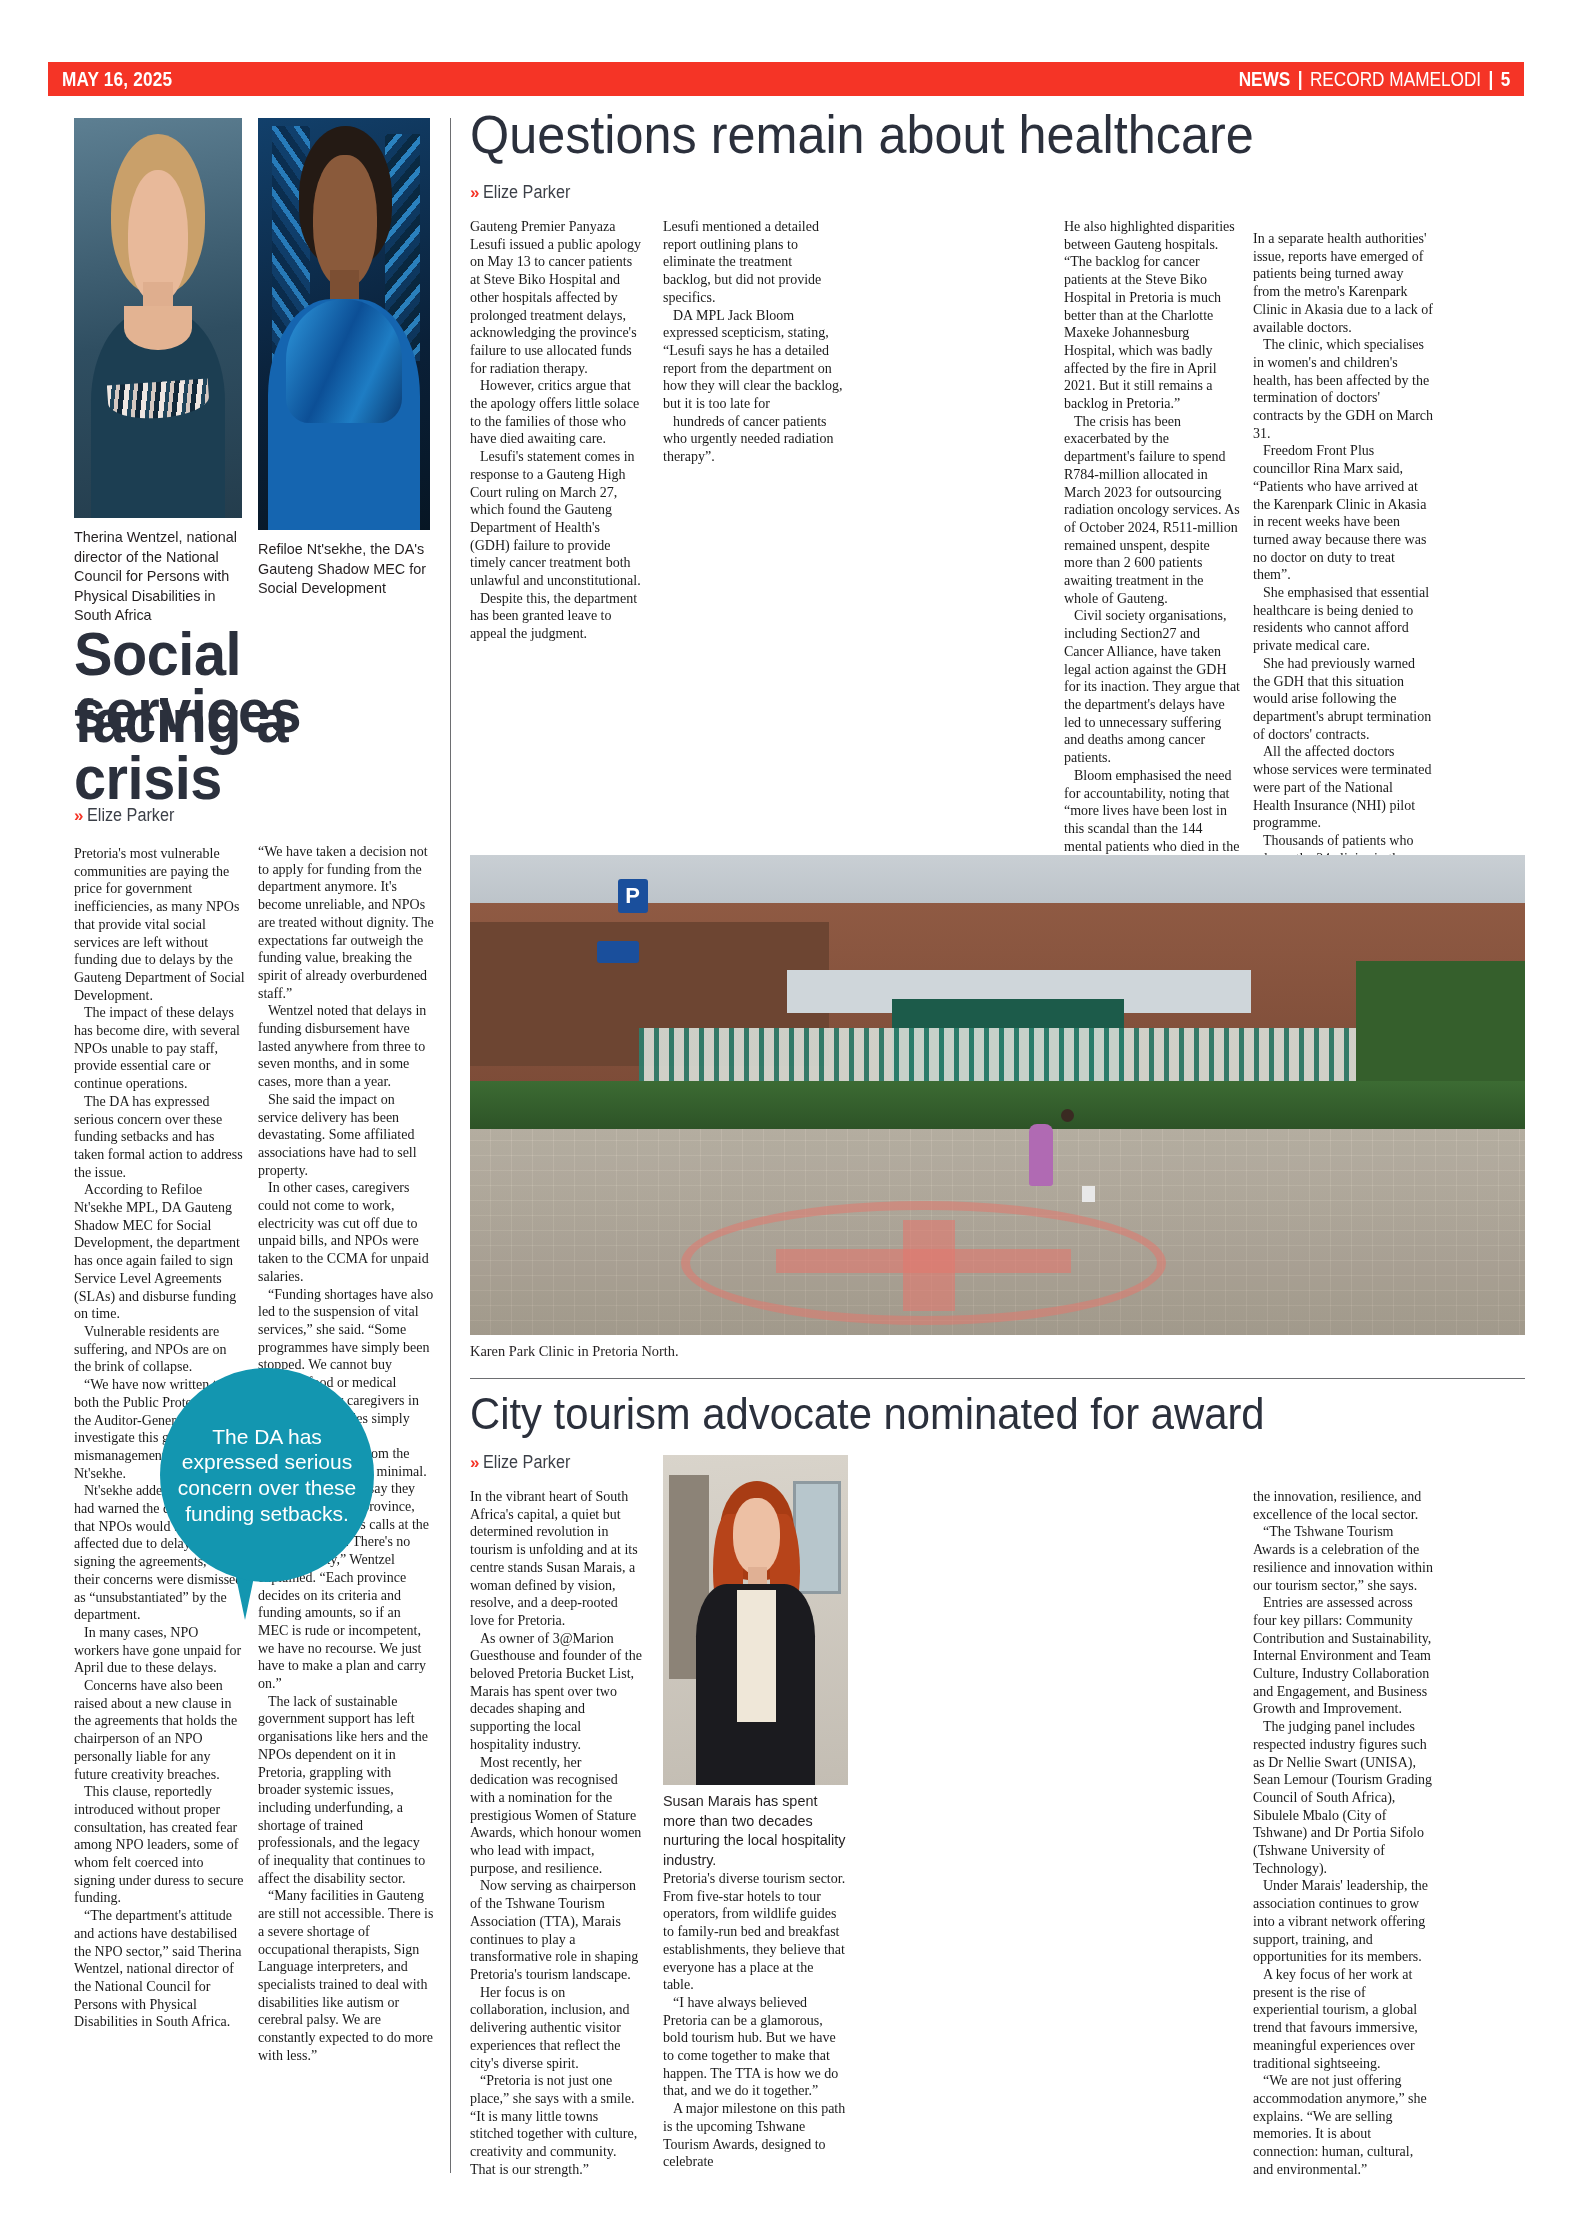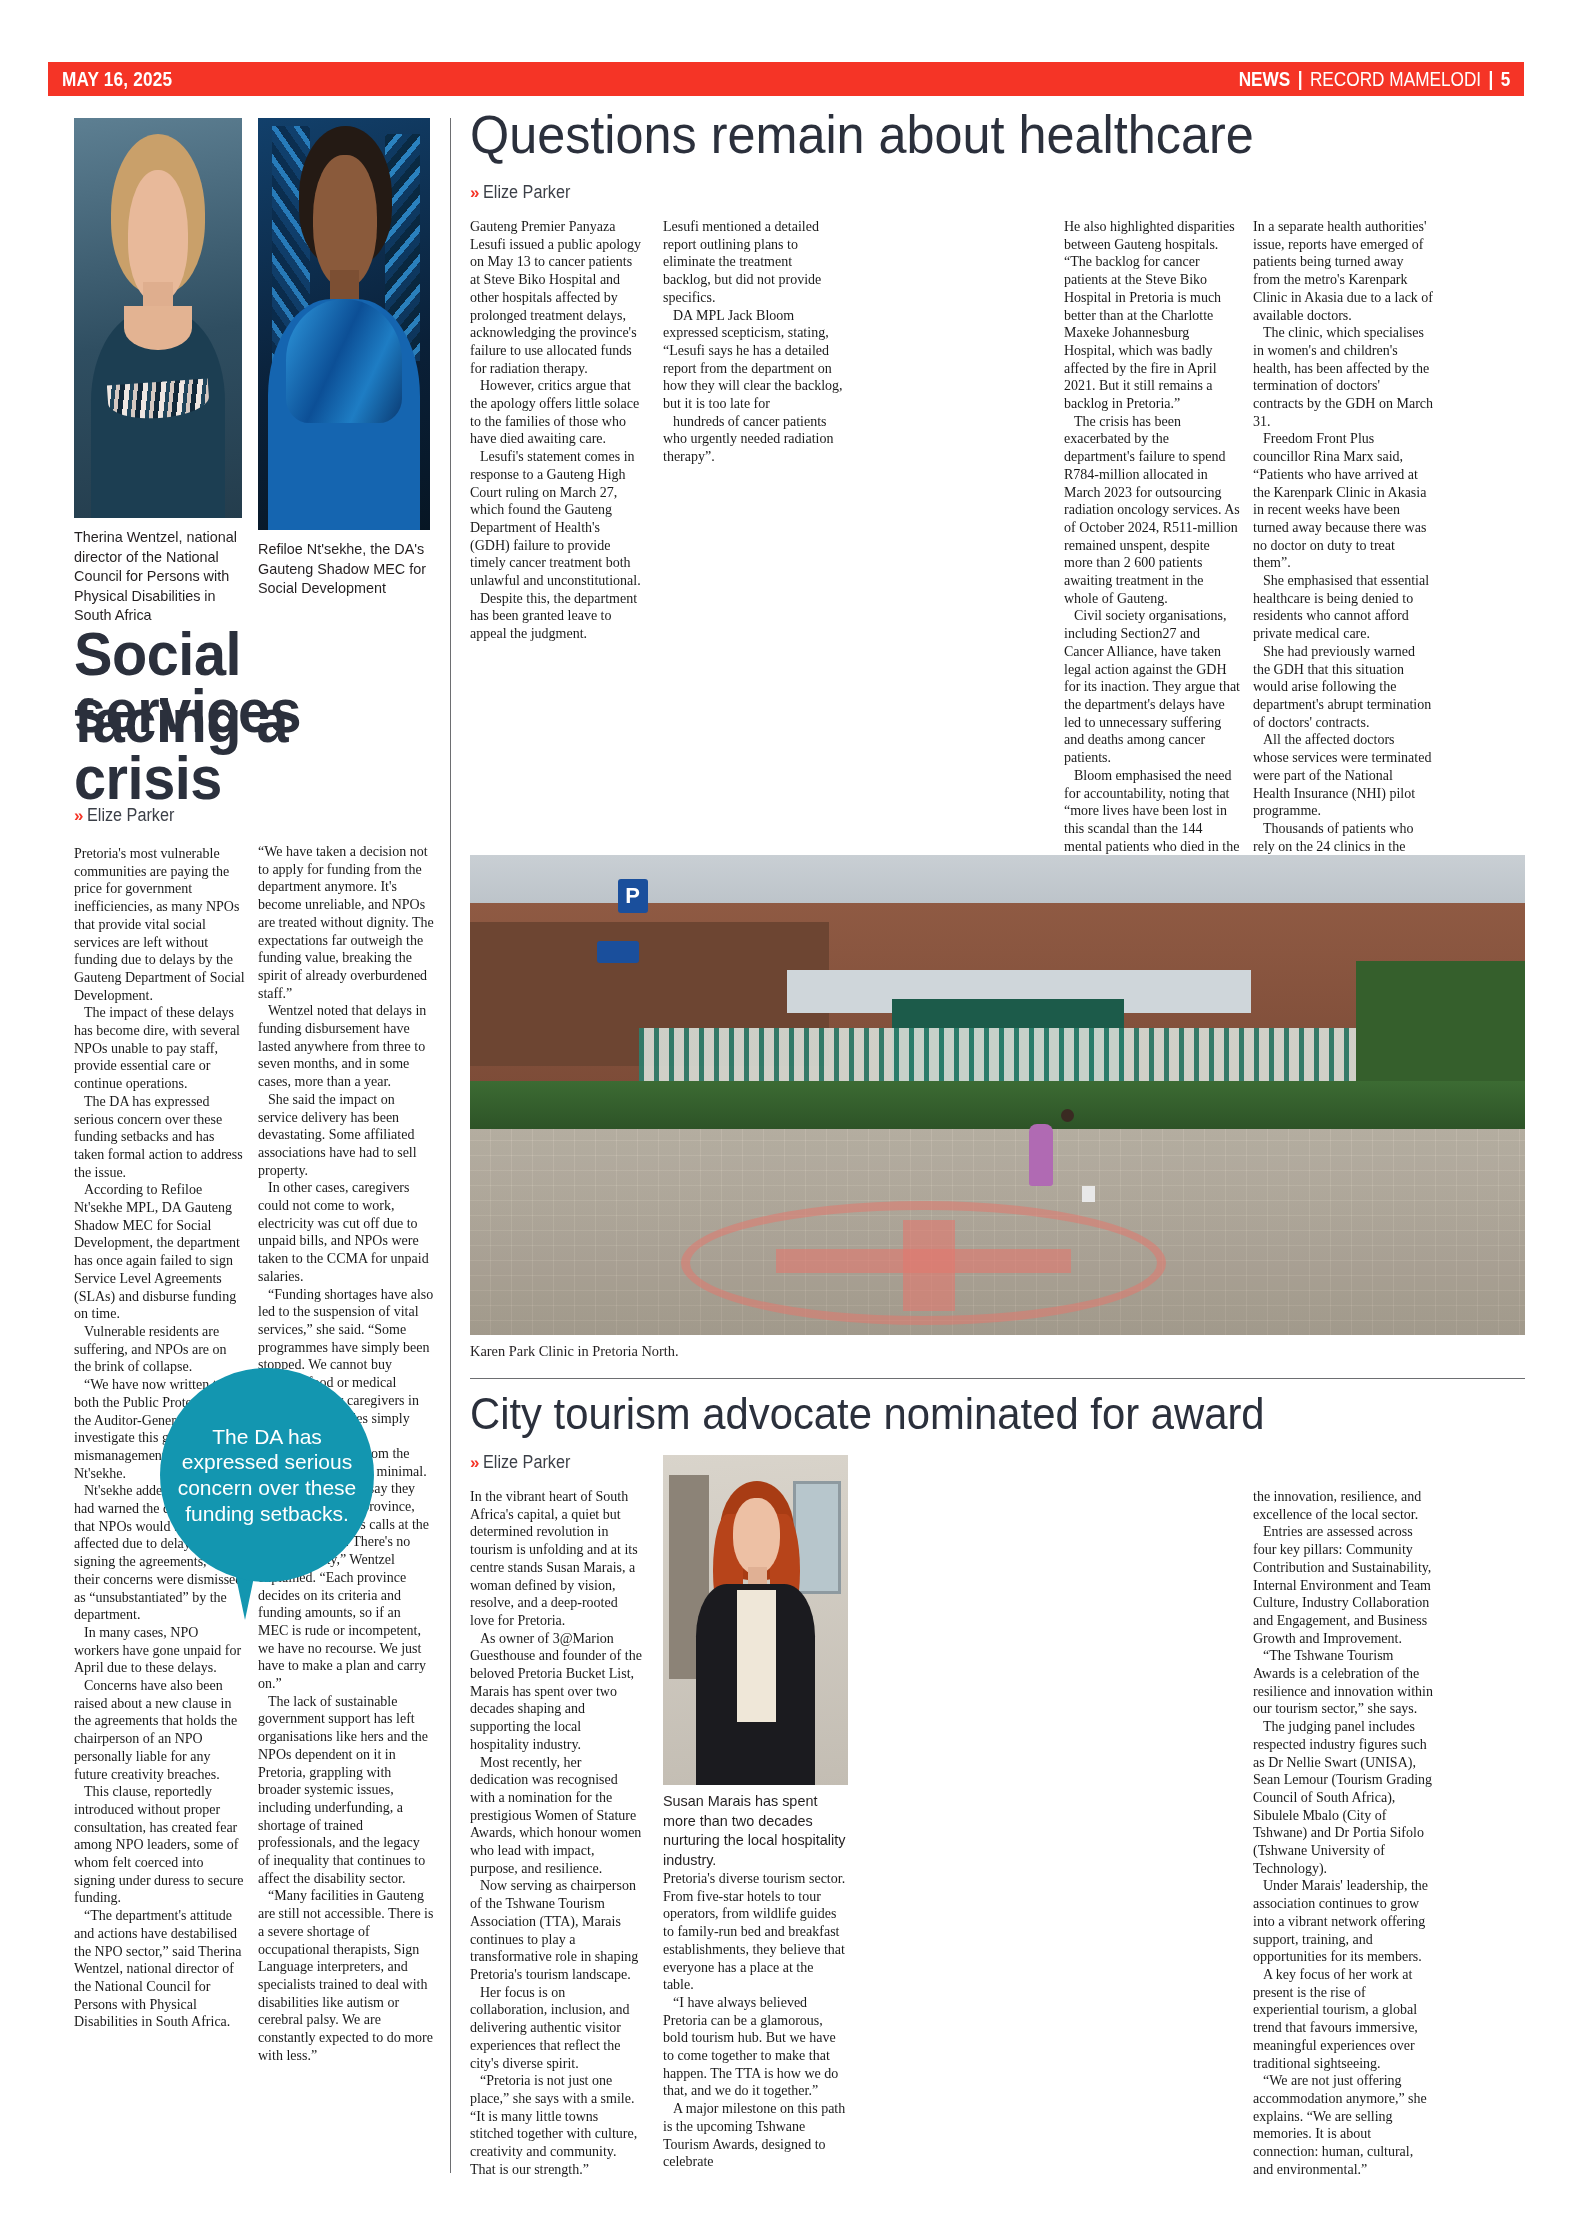--- a/index.html
+++ b/index.html
@@ -277,21 +277,21 @@
     <p class="first">Lesufi mentioned a detailed report outlining plans to eliminate the treatment backlog, but did not provide specifics.</p>
     <p>DA MPL Jack Bloom expressed scepticism, stating, “Lesufi says he has a detailed report from the department on how they will clear the backlog, but it is too late for</p>
     <p>hundreds of cancer patients who urgently needed radiation therapy”.</p>
   </div>
 <div class="body-col" id="hea-c3" style="left:1064px; top:218px; width:176px;">
     <p class="first">He also highlighted disparities between Gauteng hospitals. “The backlog for cancer patients at the Steve Biko Hospital in Pretoria is much better than at the Charlotte Maxeke Johannesburg Hospital, which was badly affected by the fire in April 2021. But it still remains a backlog in Pretoria.”</p>
     <p>The crisis has been exacerbated by the department's failure to spend R784-million allocated in March 2023 for outsourcing radiation oncology services. As of October 2024, R511-million remained unspent, despite more than 2 600 patients awaiting treatment in the whole of Gauteng.</p>
     <p>Civil society organisations, including Section27 and Cancer Alliance, have taken legal action against the GDH for its inaction. They argue that the department's delays have led to unnecessary suffering and deaths among cancer patients.</p>
     <p>Bloom emphasised the need for accountability, noting that “more lives have been lost in this scandal than the 144 mental patients who died in the Life Esidimeni tragedy”.</p>
   </div>
-<div class="body-col" id="hea-c4" style="left:1253px; top:218px; width:180px;">
+<div class="body-col" id="hea-c4" style="left:1253px; top:230px; width:180px;">
     <p class="first">In a separate health authorities' issue, reports have emerged of patients being turned away from the metro's Karenpark Clinic in Akasia due to a lack of available doctors.</p>
     <p>The clinic, which specialises in women's and children's health, has been affected by the termination of doctors' contracts by the GDH on March 31.</p>
     <p>Freedom Front Plus councillor Rina Marx said, “Patients who have arrived at the Karenpark Clinic in Akasia in recent weeks have been turned away because there was no doctor on duty to treat them”.</p>
     <p>She emphasised that essential healthcare is being denied to residents who cannot afford private medical care.</p>
     <p>She had previously warned the GDH that this situation would arise following the department's abrupt termination of doctors' contracts.</p>
     <p>All the affected doctors whose services were terminated were part of the National Health Insurance (NHI) pilot programme.</p>
     <p>Thousands of patients who rely on the 24 clinics in the Tshwane metro are impacted by this decision.</p>
     <p>Metro spokesperson Lindela Mashigo refuted these claims.</p>
   </div>
 
@@ -349,19 +349,19 @@
 </div>
 <div class="caption" style="left:663px; top:1792px; width:184px;">Susan Marais has spent more than two decades nurturing the local hospitality industry.</div>
 
 <div class="body-col" id="tou-c2" style="left:663px; top:1870px; width:184px;">
     <p class="first">Pretoria's diverse tourism sector. From five-star hotels to tour operators, from wildlife guides to family-run bed and breakfast establishments, they believe that everyone has a place at the table.</p>
     <p>“I have always believed Pretoria can be a glamorous, bold tourism hub. But we have to come together to make that happen. The TTA is how we do that, and we do it together.”</p>
     <p>A major milestone on this path is the upcoming Tshwane Tourism Awards, designed to celebrate</p>
   </div>
 <div class="body-col" id="tou-c3" style="left:1253px; top:1488px; width:180px;">
     <p class="first">the innovation, resilience, and excellence of the local sector.</p>
+    <p>“The Tshwane Tourism Awards is a celebration of the resilience and innovation within our tourism sector,” she says.</p>
     <p>Entries are assessed across four key pillars: Community Contribution and Sustainability, Internal Environment and Team Culture, Industry Collaboration and Engagement, and Business Growth and Improvement.</p>
-    <p>“The Tshwane Tourism Awards is a celebration of the resilience and innovation within our tourism sector,” she says.</p>
     <p>The judging panel includes respected industry figures such as Dr Nellie Swart (UNISA), Sean Lemour (Tourism Grading Council of South Africa), Sibulele Mbalo (City of Tshwane) and Dr Portia Sifolo (Tshwane University of Technology).</p>
     <p>Under Marais' leadership, the association continues to grow into a vibrant network offering support, training, and opportunities for its members.</p>
     <p>A key focus of her work at present is the rise of experiential tourism, a global trend that favours immersive, meaningful experiences over traditional sightseeing.</p>
     <p>“We are not just offering accommodation anymore,” she explains. “We are selling memories. It is about connection: human, cultural, and environmental.”</p>
   </div>
 
 </body></html>

